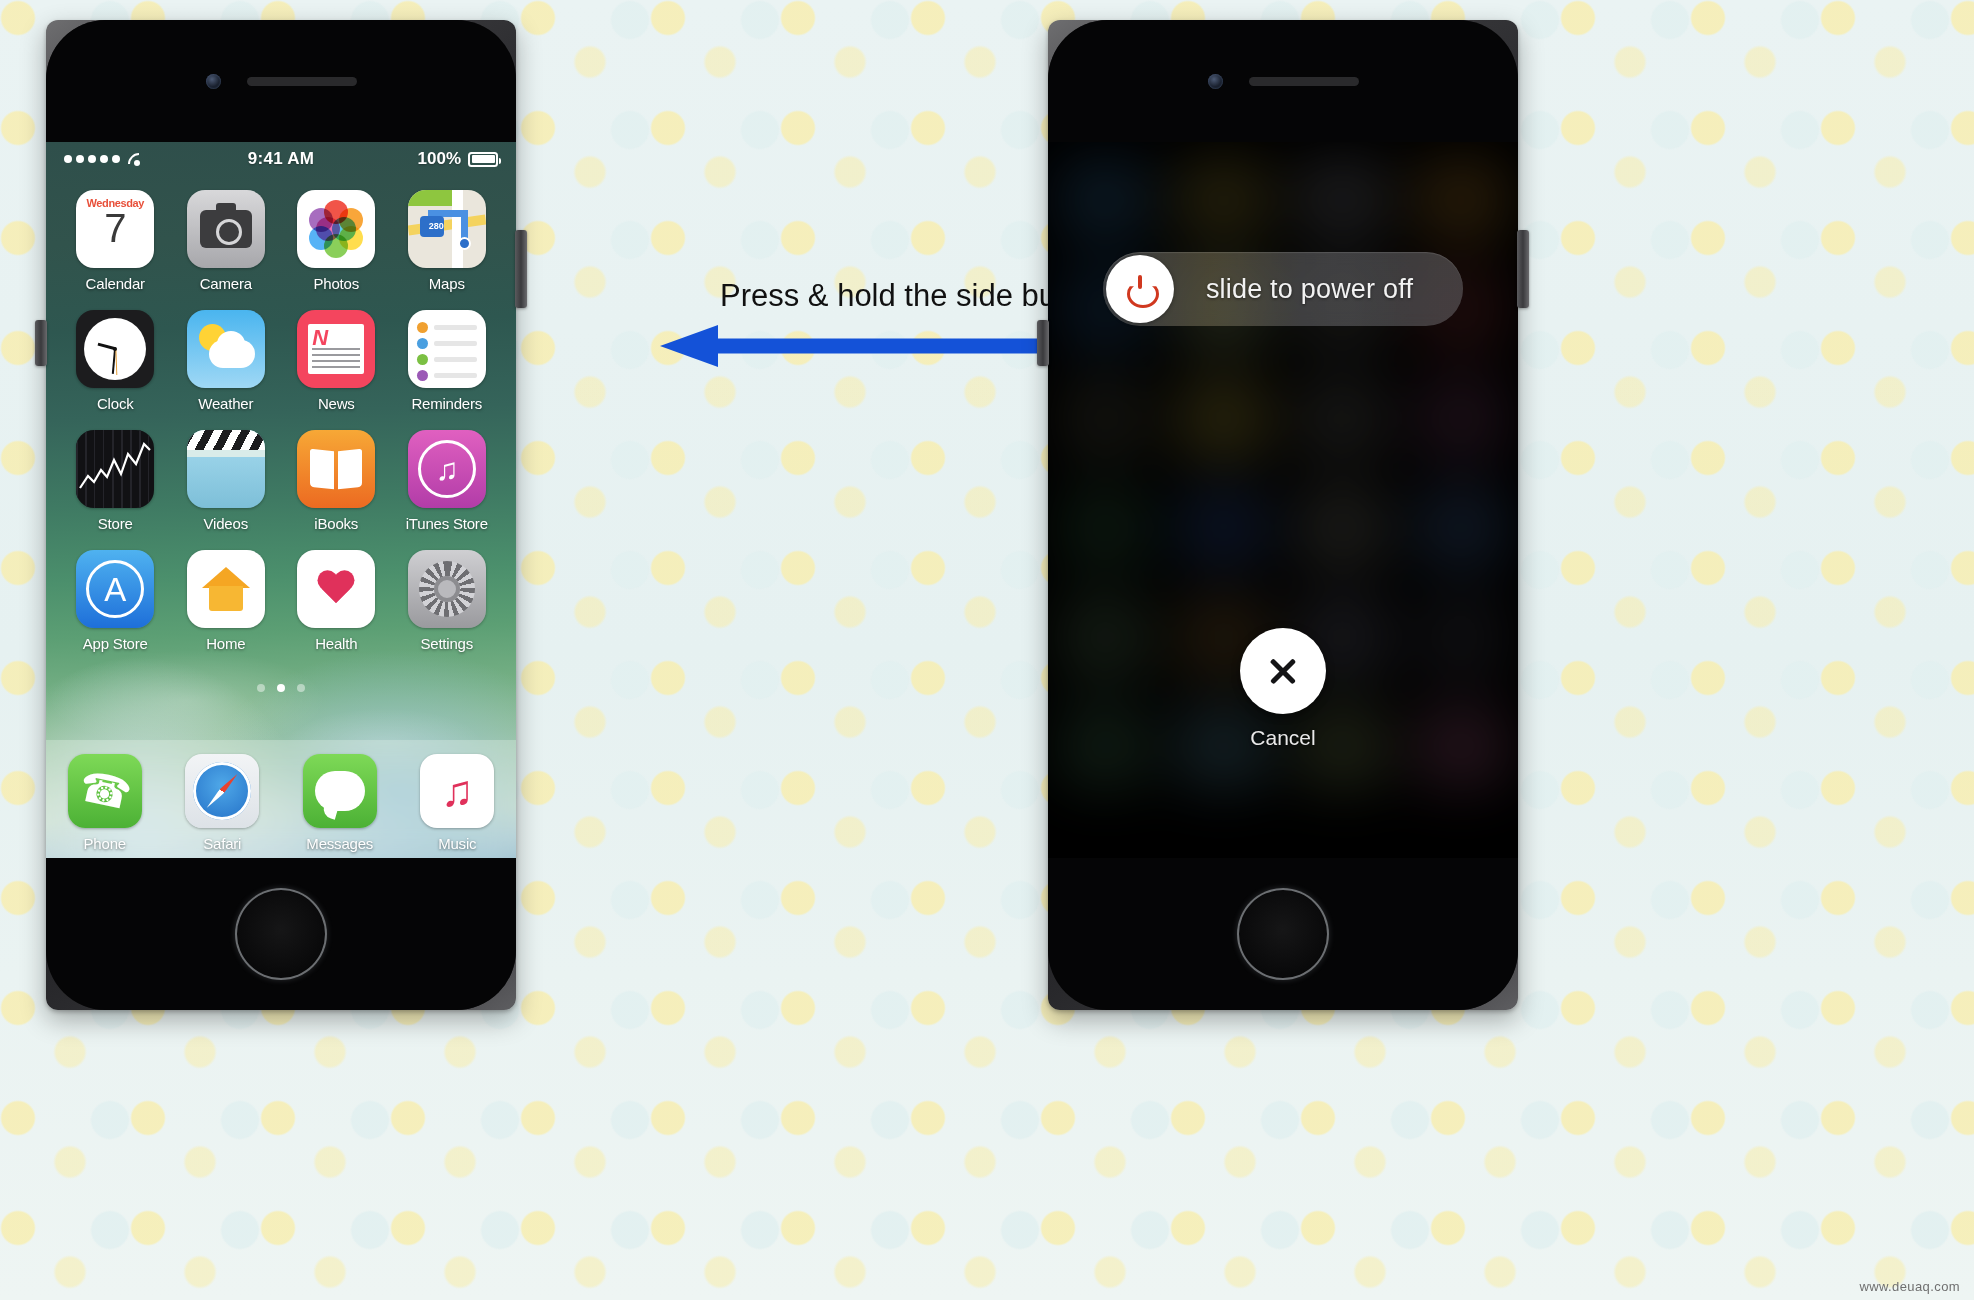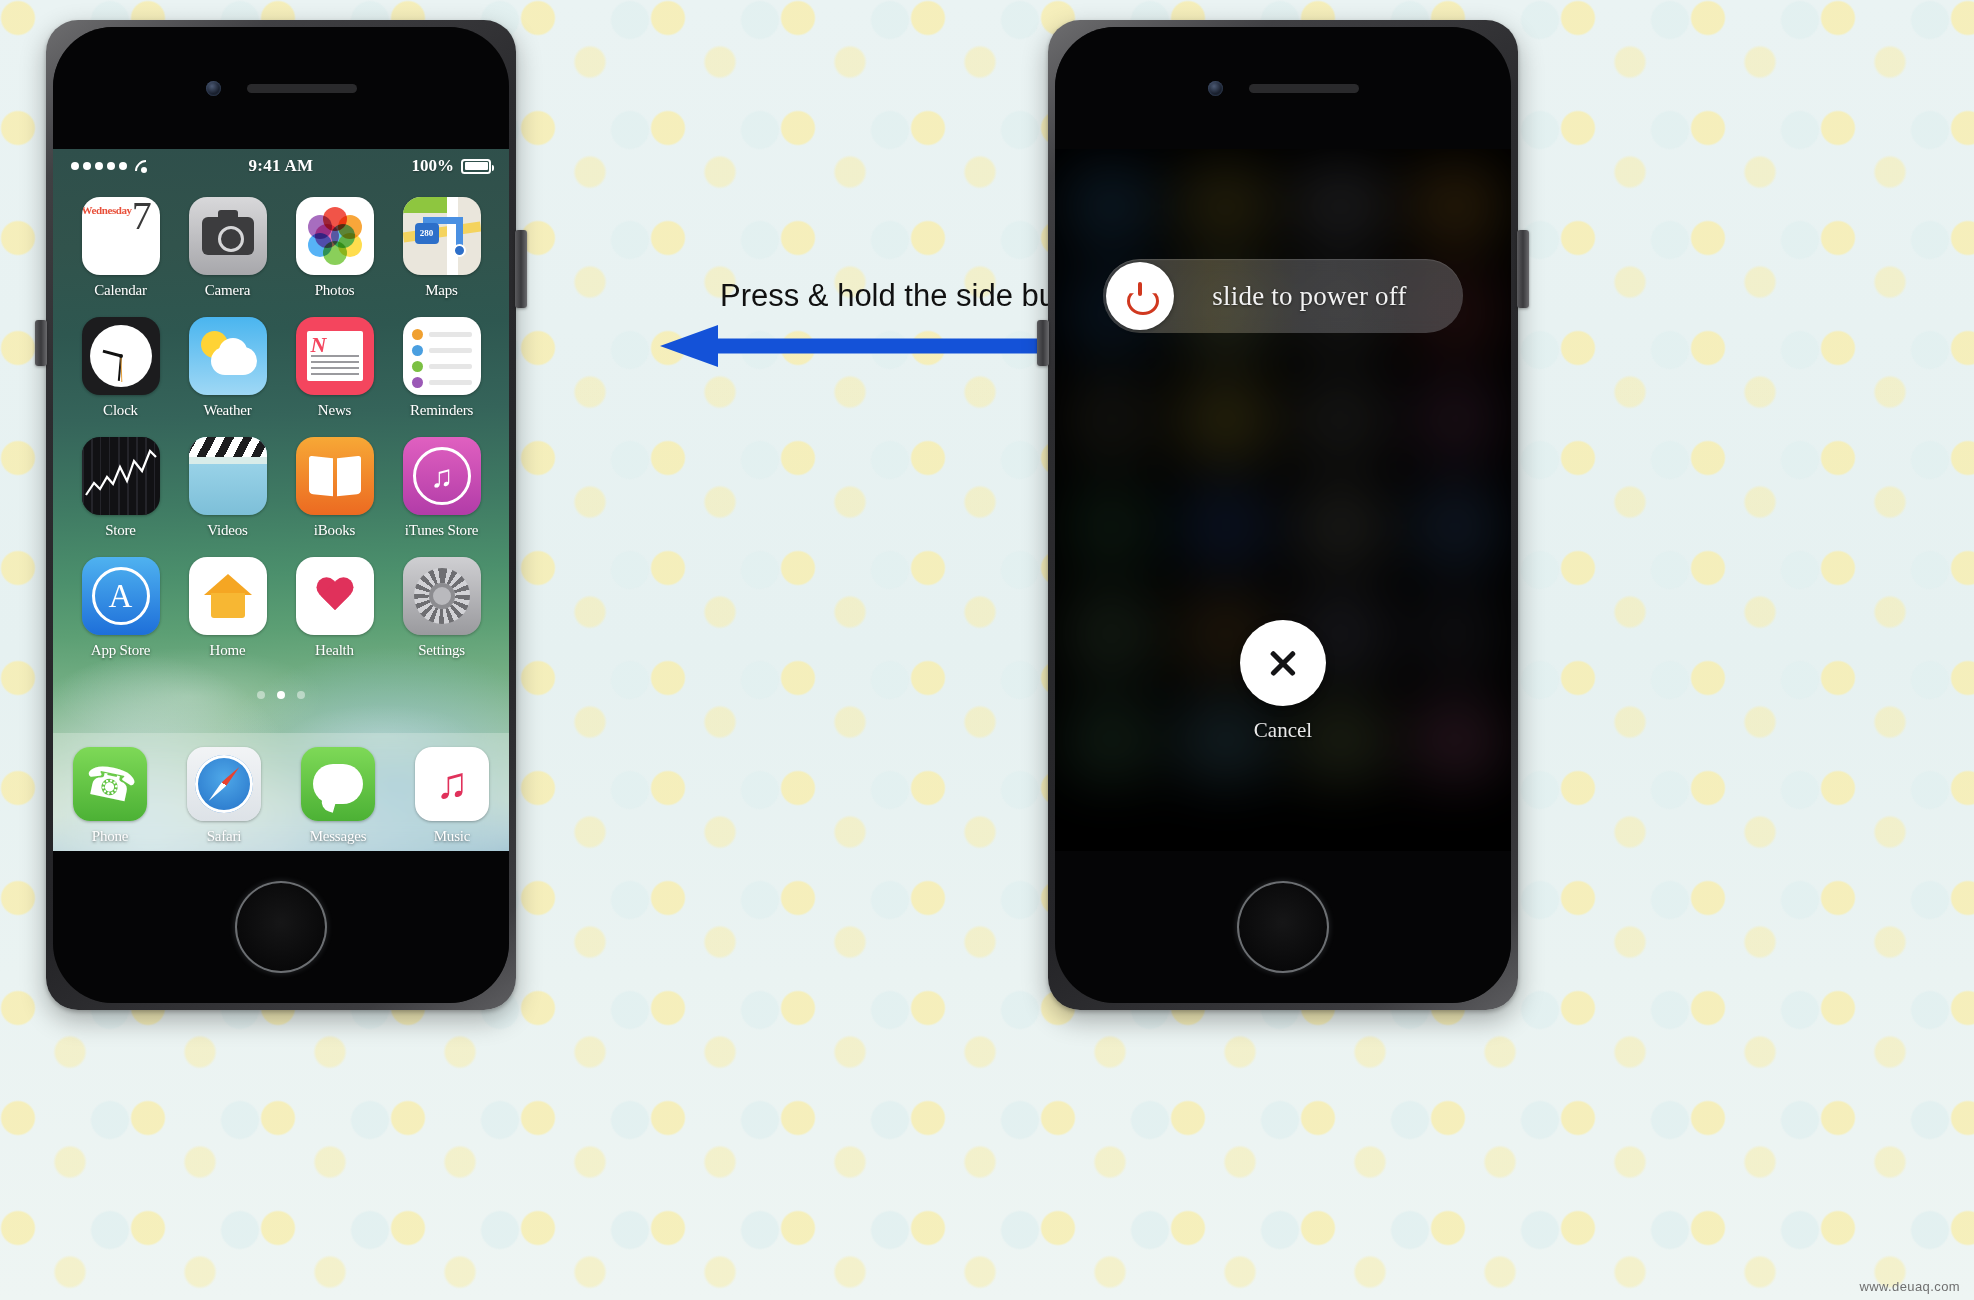--- a/index.html
+++ b/index.html
@@ -16,24 +16,22 @@
       radial-gradient(circle at 70px 62px, rgba(247,238,178,0.6) 14px, rgba(247,238,178,0) 17px),
       radial-gradient(circle at 110px 20px, rgba(226,240,240,0.9) 18px, rgba(226,240,240,0) 20px),
       linear-gradient(180deg, #eaf3f3 0%, #e6f1f1 50%, #eef5f3 100%);
     background-size: 130px 110px, 130px 110px, 130px 110px, 100% 100%;
   }
 
   
   .phone {
     position: absolute;
     background: linear-gradient(145deg,#6e6e70 0%, #404043 12%, #2c2c2f 30%, #242427 70%, #3c3c3f 92%, #5e5e61 100%);
-    border-radius: 32px;
+    border-radius: 12px;
     box-shadow: 0 10px 26px rgba(0,0,0,0.30), 0 2px 4px rgba(0,0,0,0.25);
-    padding: 7px;
-    font-family: Liberation Serif, serif;
   }
   .phone-inner {
     width: 100%; height: 100%;
     background: #0a0a0b;
     border-radius: 60px;
     position: relative;
     overflow: hidden;
     box-shadow: inset 0 0 3px rgba(255,255,255,0.18);
   }
   .bezel-top {
@@ -172,21 +170,21 @@
     content:""; position:absolute; left:12px; top:22px; width:54px; height:35px;
     z-index:2;
     background:
       linear-gradient(to bottom right, transparent 47%, #8fa8b8 47%, #8fa8b8 50%, transparent 50%),
       linear-gradient(to bottom left, transparent 47%, #8fa8b8 47%, #8fa8b8 50%, transparent 50%);
     background-size: 27px 35px, 27px 35px;
     background-position: left top, right top;
     background-repeat: no-repeat;
   }
 
-  .ic-calendar { background:#fff; display:flex; }
+  .ic-calendar { background:#fff; display:flex; flex-direction:column; }
   .cal-day { color:#e8503a; font-size:11px; font-weight:bold; text-align:center; padding-top:7px; letter-spacing:-0.4px;}
   .cal-num { color:#3a3a3a; font-size:40px; font-weight:300; text-align:center; line-height:0.95; }
 
   .ic-photos { background:#fff; display:flex; align-items:center; justify-content:center; }
   .flower { position:relative; width:58px; height:58px; }
   .flower i {
     position:absolute; left:50%; top:50%;
     width:24px; height:24px; border-radius:50%;
     margin:-12px 0 0 -12px;
     opacity:0.88;
@@ -207,21 +205,21 @@
 
   .ic-maps { background:#eae6dc; position:relative; }
   .ic-maps .m-green { position:absolute; left:0; top:0; width:62%; height:16px; background:#8ec63f; }
   .ic-maps .m-road { position:absolute; left:0; top:30px; width:100%; height:10px; background:#f4d35e; transform:rotate(-8deg);}
   .ic-maps .m-road2 { position:absolute; left:44px; top:0; width:11px; height:100%; background:#fff; }
   .ic-maps .m-blue { position:absolute; left:20px; top:20px; width:40px; height:7px; background:#4a90e2; }
   .ic-maps .m-blue2 { position:absolute; left:53px; top:20px; width:7px; height:34px; background:#4a90e2; }
   .ic-maps .m-shield {
     position:absolute; left:12px; top:26px; width:24px; height:21px;
     background:#2d6fc9; border-radius:4px;
-    color:#fff; font-size:9px; text-align:center; line-height:21px; font-weight:bold;
+    color:#fff; font-size:9px; text-align:right; line-height:21px; font-weight:bold;
   }
   .ic-maps .m-pin {
     position:absolute; left:50px; top:47px; width:13px; height:13px; border-radius:50%;
     background:#2d6fc9; border:2px solid #fff;
   }
 
   .ic-clock { background:#1c1c1e; display:flex; align-items:center; justify-content:center; }
   .clockface {
     width:62px; height:62px; border-radius:50%; background:#fff; position:relative;
   }

